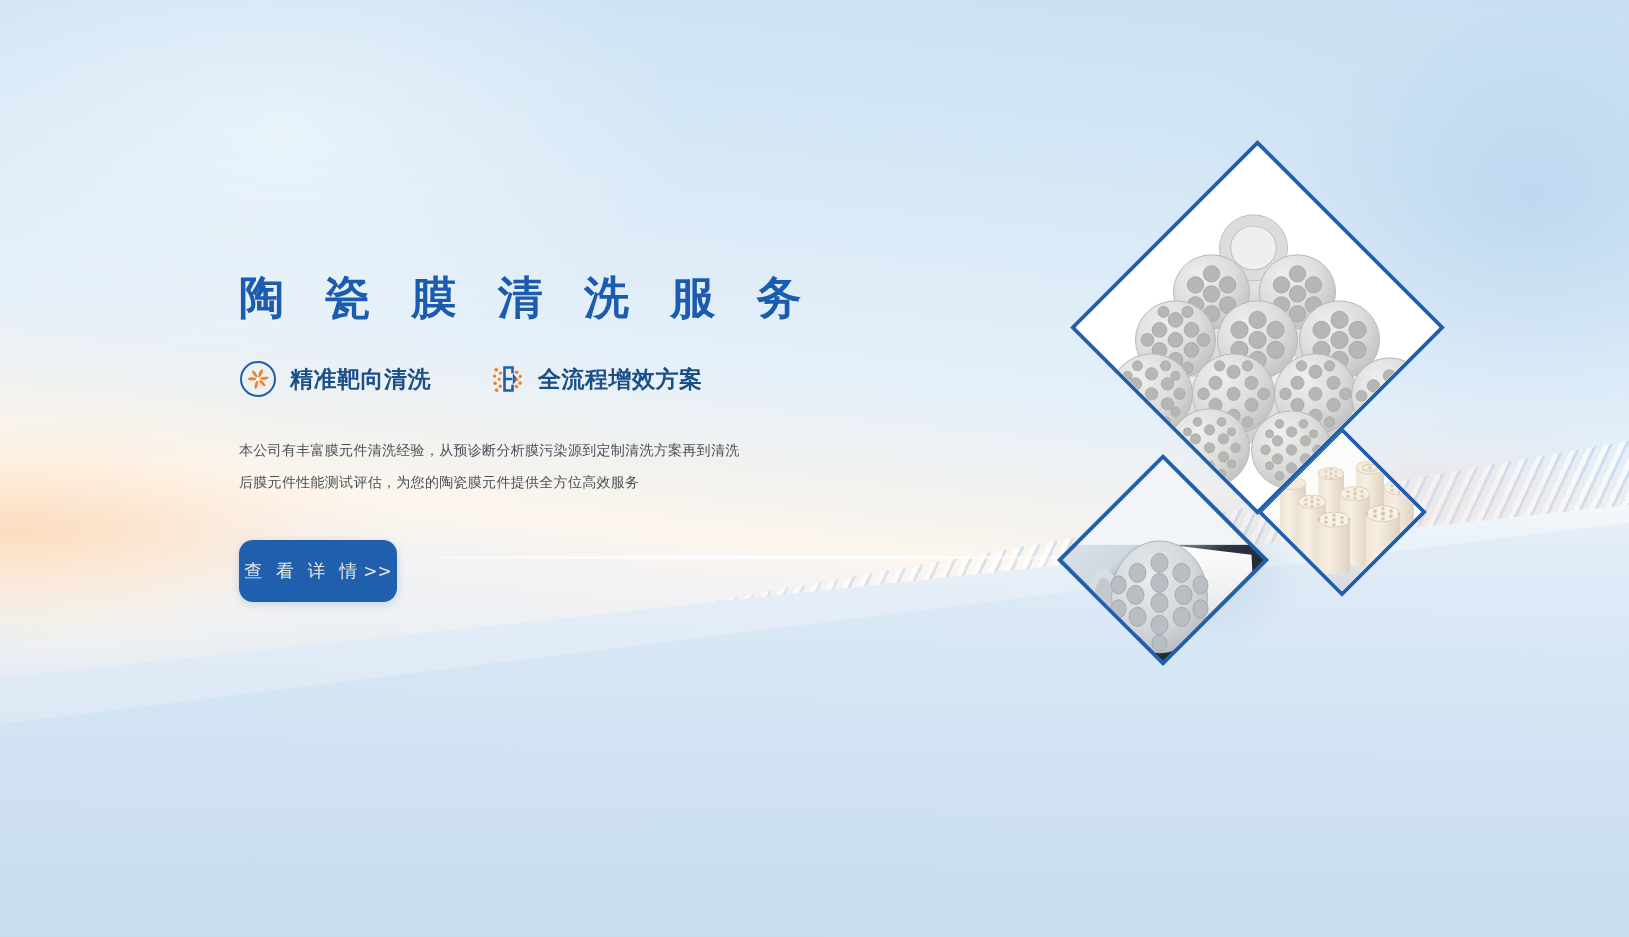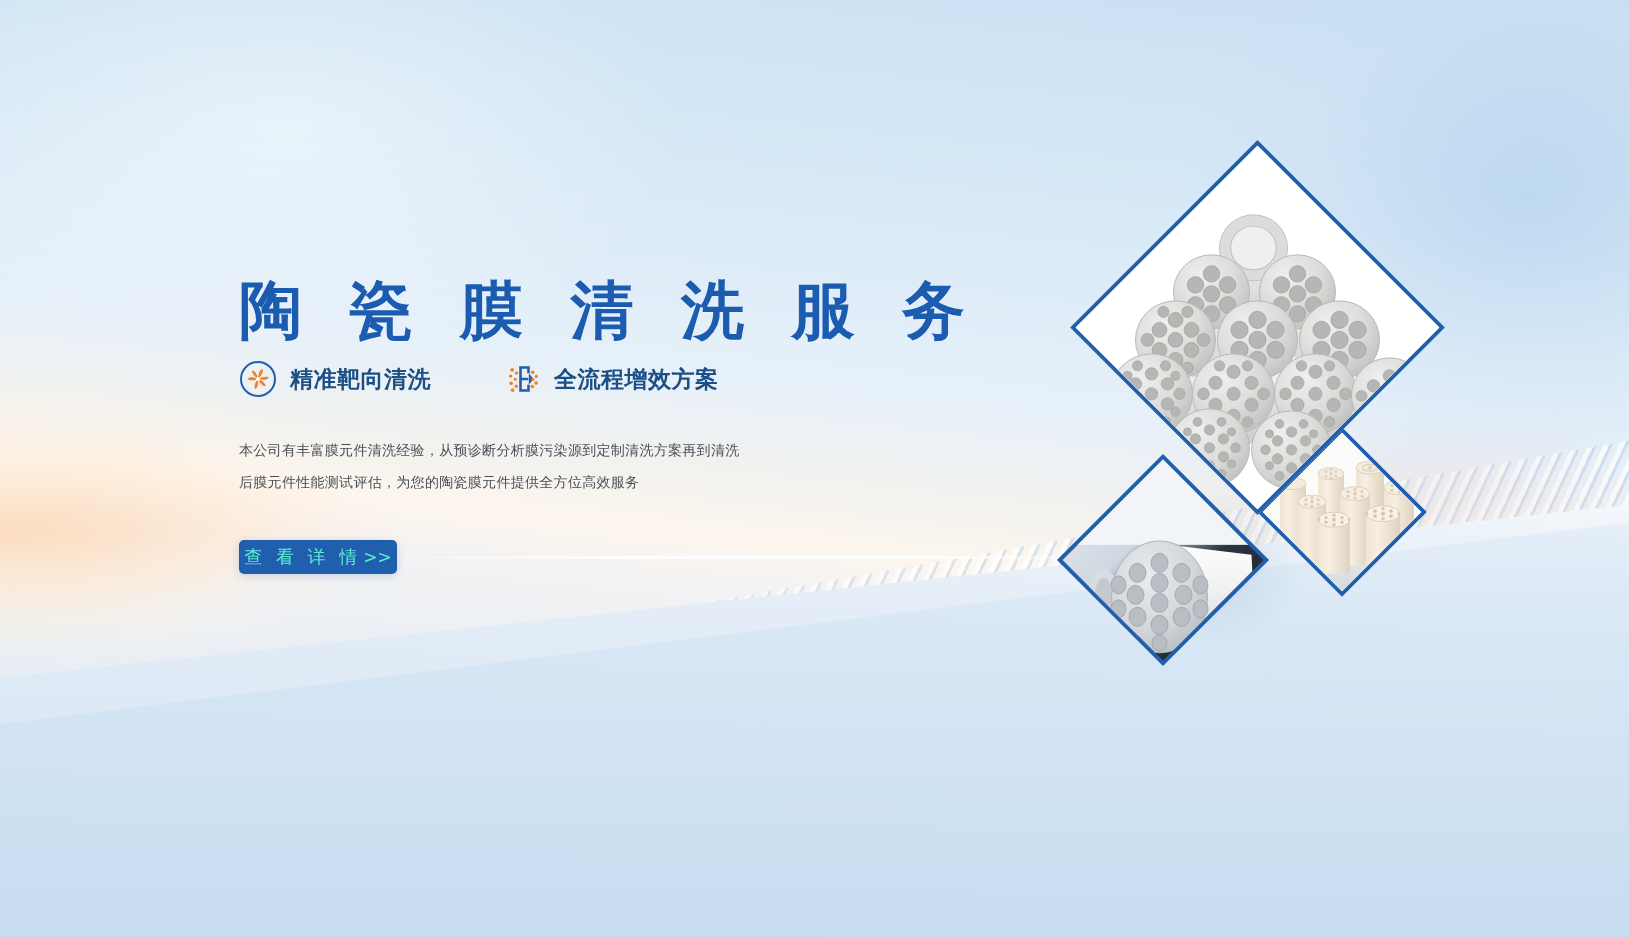--- a/index.html
+++ b/index.html
@@ -96,30 +96,30 @@
     position:absolute; left:380px; top:556px; width:760px; height:3px;
     background:linear-gradient(90deg, rgba(255,255,255,0) 0%, rgba(255,255,255,.95) 30%, rgba(255,255,255,.9) 70%, rgba(255,255,255,0) 100%);
     pointer-events:none;
   }
 
   
   .content { position:absolute; left:239px; top:0; width:760px; height:937px; }
 
   .title {
     position:absolute; top:268px; left:0;
-    font-size:63px;
+    font-size:45px;
     font-weight:700;
     letter-spacing:15px;
     color:#1b5cb0;
     white-space:nowrap;
-    font-family:Liberation Sans, sans-serif;
+    font-family:Liberation Serif, serif;
     text-shadow:0 1px 0 rgba(255,255,255,.35);
   }
 
-  .features { position:absolute; top:360px; left:0; display:flex; align-items:center; gap:72px; }
+  .features { position:absolute; top:360px; left:0; display:flex; align-items:center; gap:56px; }
   .feature { display:flex; align-items:center; gap:13px; }
   .feature-label {
     font-size:23px; font-weight:700; color:#1b4f88; letter-spacing:.5px;
     font-family:"DejaVu Sans","Liberation Sans",sans-serif;
     white-space:nowrap;
   }
   .ficon { width:38px; height:38px; display:block; flex:0 0 38px; }
 
   .desc {
     position:absolute; top:434px; left:0;
@@ -127,24 +127,24 @@
     font-size:14px;
     line-height:32px;
     color:#4a4f56;
     font-family:"DejaVu Sans","Liberation Sans",sans-serif;
     letter-spacing:.3px;
   }
   .desc-line { display:block; white-space:nowrap; }
 
   .cta {
     position:absolute; top:540px; left:0;
-    width:158px; height:34px;
+    width:158px; height:62px;
     background:#1f5fae;
-    border:none; border-radius:5px;
-    color:#5eead4;
+    border:none; border-radius:14px;
+    color:#e5e5e5;
     font-size:18px;
     letter-spacing:4px;
     font-weight:500;
     font-family:"DejaVu Sans","Liberation Sans",sans-serif;
     cursor:pointer;
     display:flex; align-items:center; justify-content:center;
     box-shadow:0 2px 8px rgba(31,95,174,.20);
     white-space:nowrap;
   }
   .cta .cta-arrow { font-size:17px; letter-spacing:0px; margin-left:2px; }

